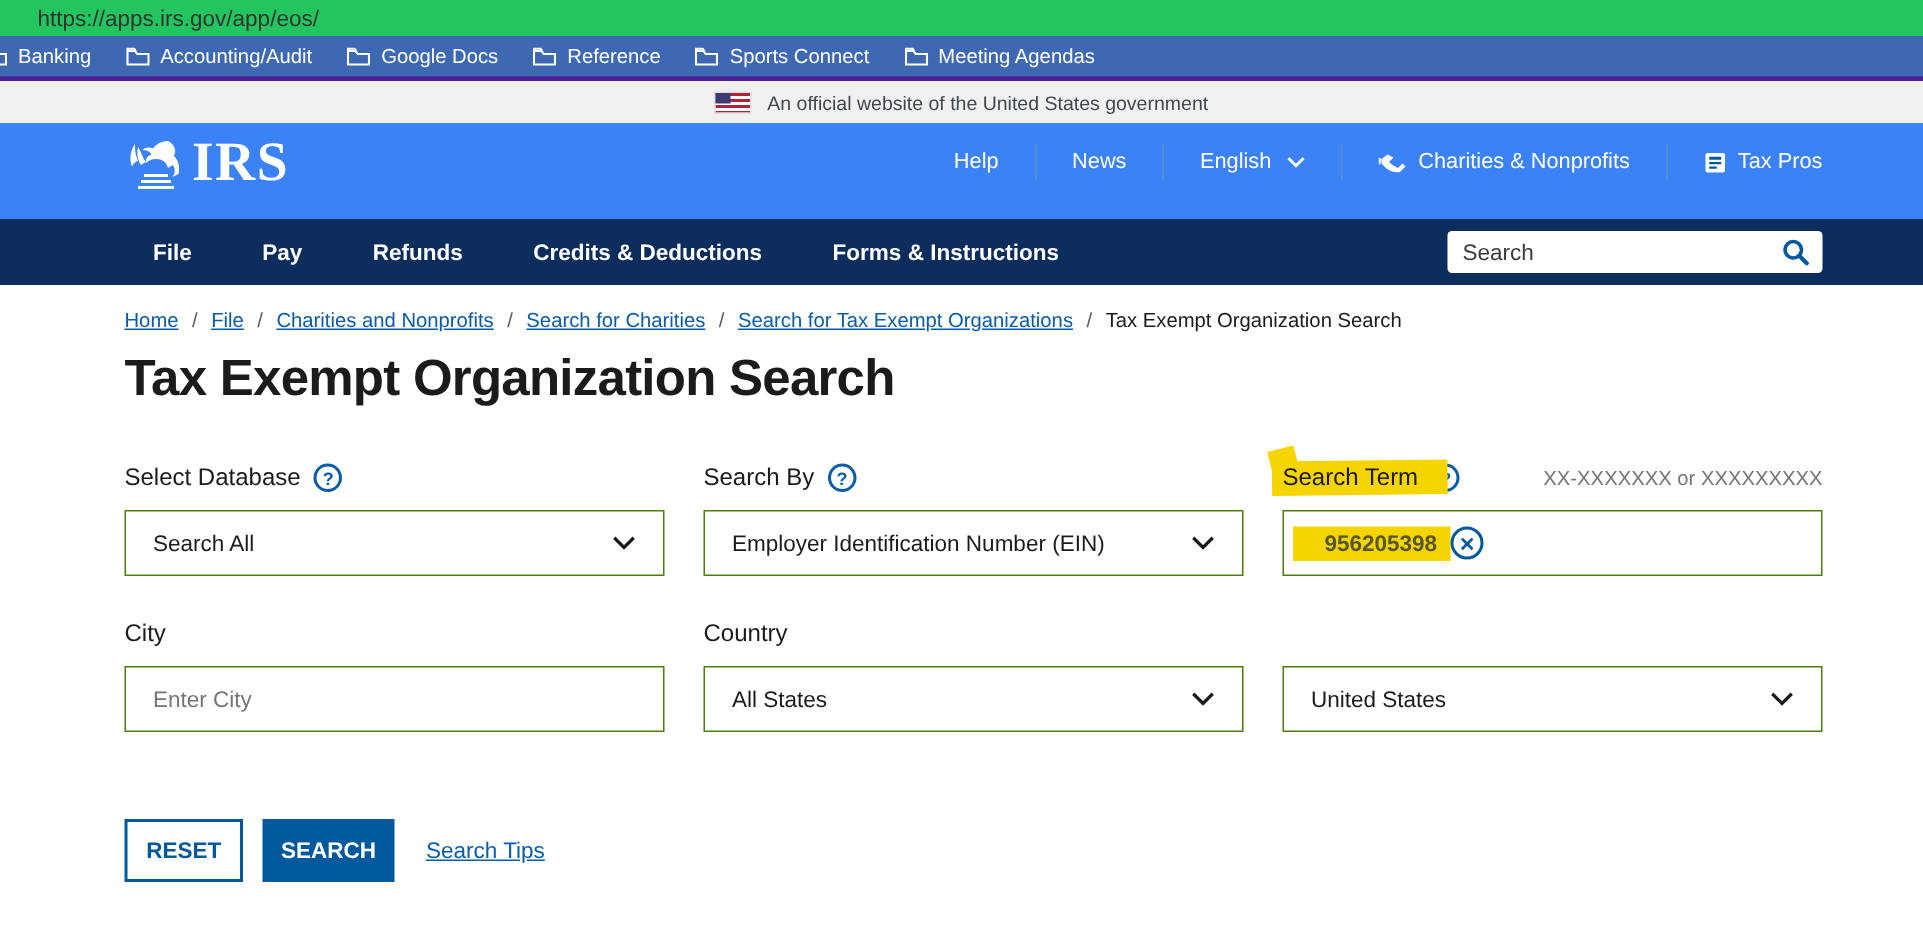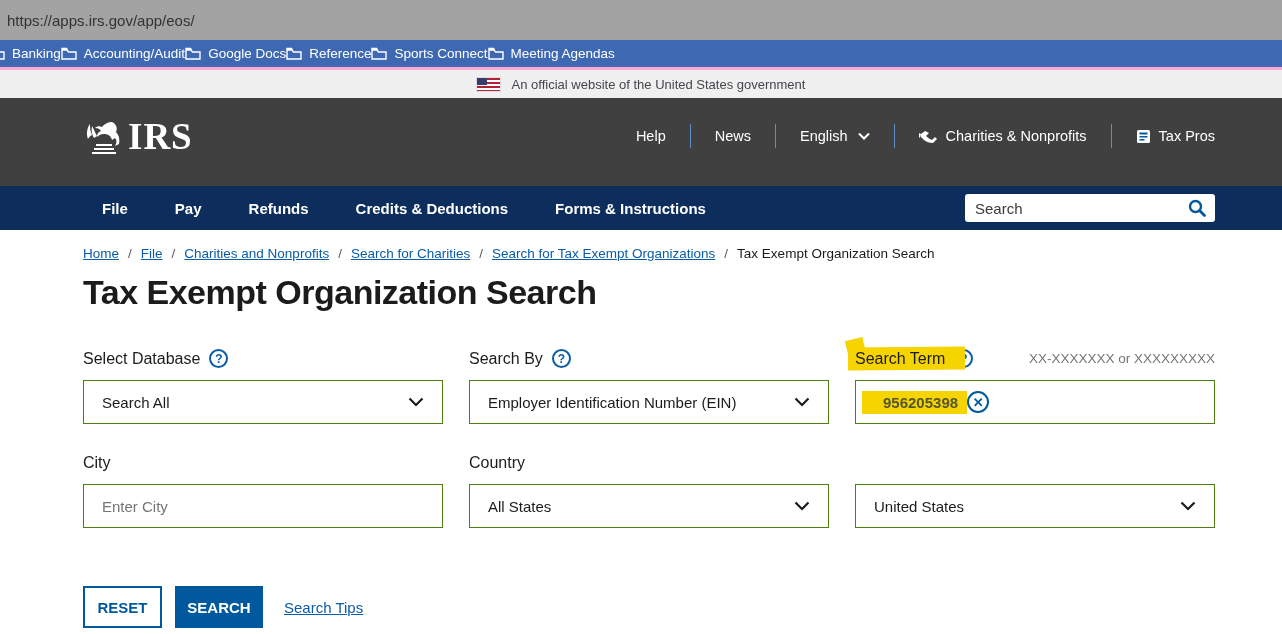--- a/index.html
+++ b/index.html
@@ -2,39 +2,39 @@
 <html><head>
 <meta charset="utf-8">
 <style>
   * { margin:0; padding:0; box-sizing:border-box; }
   html,body { width:1282px; height:634px; overflow:hidden; }
   body { font-family:"Liberation Sans", sans-serif; background:#fff; }
 
   .page { width:1282px; height:634px; display:flex; flex-direction:column; }
 
   
-  .url-bar { height:40px; background:#a3a3a3; display:flex; align-items:center; padding-left:7px; }
+  .url-bar { height:24px; background:#22c55e; display:flex; align-items:center; padding-left:25px; }
   .url-text { font-size:15px; color:#333; }
 
   
-  .bookmarks-bar { height:30px; background:#3E68B2; border-bottom:3px solid #f9a8d4;
-    display:flex; align-items:center; padding-left:-10px; overflow:hidden; }
+  .bookmarks-bar { height:30px; background:#3E68B2; border-bottom:3px solid #4c1d95;
+    display:flex; align-items:center; gap:23px; padding-left:-10px; overflow:hidden; }
   .bookmark { display:flex; align-items:center; gap:7px; color:#fff; font-size:13.5px; cursor:pointer; white-space:nowrap; }
   .bookmark:first-child { margin-left:-11px; }
   .folder-icon { width:16px; height:13px; flex:0 0 auto; }
 
   
   .official-banner { height:28px; background:#F0F0F0; display:flex; align-items:center; gap:12px;justify-content:center; }
   .flag-icon { width:23px; height:13px; position:relative; flex:0 0 auto;
     background:repeating-linear-gradient(#B22234 0 2px, #fff 2px 4px); outline:1px solid #ddd; }
   .flag-icon .canton { position:absolute; left:0; top:0; width:10px; height:7px; background:#3C3B6E; }
   .banner-text { font-size:13px; color:#43464B; }
 
   
-  .site-header { height:88px; background:#404040; display:flex; align-items:center; padding:0 67px 12px 82px; }
+  .site-header { height:64px; background:#3b82f6; display:flex; align-items:center; padding:0 67px 12px 82px; }
   .logo { display:flex; align-items:center; gap:2px; }
   .logo-text { color:#fff; font-family:"Liberation Serif", serif; font-weight:bold; font-size:37px; letter-spacing:1px; }
   .header-links { margin-left:auto; display:flex; align-items:center; }
   .header-link { color:#fff; font-size:14.5px; font-weight:normal; padding:0 24px; display:flex; align-items:center; gap:8px; cursor:pointer; white-space:nowrap; }
   .header-divider { width:1px; height:24px; background:#5E8FC4; }
   .chev-small { margin-left:2px; }
 
   
   .main-nav { height:44px; background:#0D2E5C; display:flex; align-items:center; padding:0 67px 0 102px; }
   .nav-item { color:#fff; font-size:15px; font-weight:bold; margin-right:47px; cursor:pointer; white-space:nowrap; }

